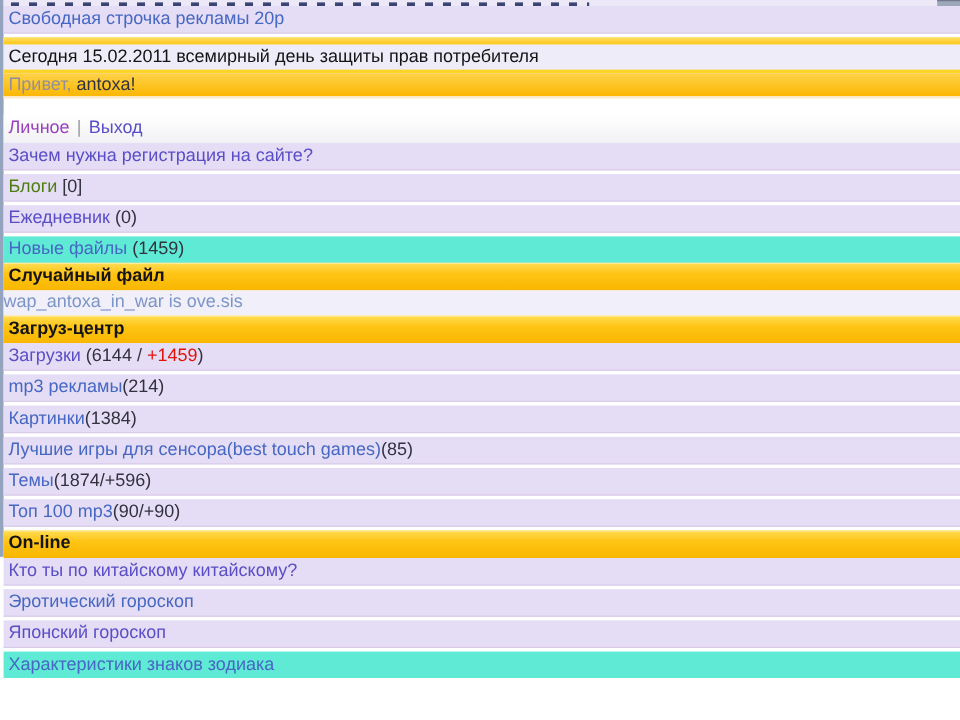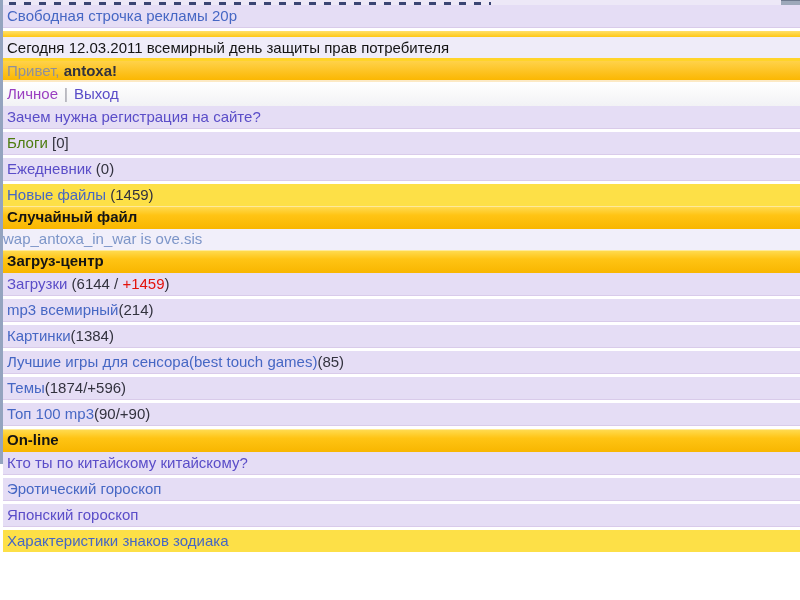--- a/index.html
+++ b/index.html
@@ -12,62 +12,62 @@
   .topcut .dashes{position:absolute;left:6px;bottom:0;height:3px;width:482px;
     background:repeating-linear-gradient(90deg,#3A4573 0 7px,transparent 7px 15px);}
   .topcut .corner{position:absolute;right:0;top:0;width:19px;height:5px;
     background:#9DA8BA;box-shadow:inset 0 1px 0 #6F7A8E;}
   
   .link,.marquee{cursor:pointer;}
   .link{height:26px;padding-left:4px;line-height:21px;}
   .link .inner{height:22px;border-bottom:1px solid #D9CBEA;}
   .link.bg-lav .inner{background:#E5DDF5;margin-left:-4px;padding-left:4px;}
   .link.bg-white{height:22px;}
-  .link.bg-white .inner{background:#fde047;border-bottom:none;margin-left:-4px;padding-left:4px;}
+  .link.bg-white .inner{background:#5eead4;border-bottom:none;margin-left:-4px;padding-left:4px;}
   
   .banner{height:30px;padding:6px 0 0 4px;line-height:21px;color:#141414;
     background:linear-gradient(#FFE06A,#FFC715) top/100% 6px no-repeat,
                linear-gradient(#FFD42A,#FFD42A) bottom/100% 3px no-repeat,#EFECF9;}
   
   .greeting{height:21px;line-height:19px;padding-left:4px;
     background:linear-gradient(#FFD24A,#FBB702);border-bottom:2px solid #FCE9C5;box-sizing:content-box;height:19px;}
   
-  .nav{height:24px;line-height:24px;padding-left:4px;background:linear-gradient(#FFFFFF,#F2F2F5);}
+  .nav{height:24px;line-height:24px;padding-left:4px;background:linear-gradient(#FFFFFF,#F2F2F5);margin-top:13px;}
   .pipe{color:#9A9AA4;margin:0 6px;}
   
   .header{height:23px;line-height:22px;padding-left:4px;font-weight:bold;color:#73096F;
     background:linear-gradient(#FFDD55 0,#FFC414 40%,#F8B600 100%);
     box-shadow:inset 0 1px 0 #FFEA9A;}
   
   .marquee{height:21px;line-height:20px;padding-left:0;background:#F1EFFA;}
   
   .c-blue{color:#4667C4;}
   .c-violet{color:#5A4DC8;}
   .c-purple{color:#9A3FC0;}
   .c-vpurple{color:#4d7c0f;text-align:center;}
   .c-steel{color:#7C95C8;}
   .c-dark{color:#32323E;}
   .c-red{color:#E3120B;}
   .c-gray{color:#90909A;}
   .c-black{color:#141414;}
-  .b{font-weight:bold;}
+  .b{font-weight:normal;}
 </style>
 </head>
 <body>
 
 <div class="page">
   <div class="row topcut">
     <div class="dashes"></div>
     <div class="corner"></div>
   </div>
   <div id="rows">
       <div class="row link bg-lav">
         <div class="inner"><span class="seg c-blue">Свободная строчка рекламы 20р</span></div>
       </div>
-      <div class="row banner"><span class="seg c-black">Сегодня 12.03.2011 всемирный день защиты прав потребителя</span></div>
+      <div class="row banner"><span class="seg c-black">Сегодня 15.02.2011 всемирный день защиты прав потребителя</span></div>
       <div class="row greeting"><span class="seg c-gray">Привет, </span><span class="seg c-dark b">antoxa</span><span class="seg c-dark b">!</span></div>
       <div class="row nav"><span class="seg c-purple">Личное</span><span class="pipe">|</span><span class="seg c-violet">Выход</span></div>
       <div class="row link bg-lav">
         <div class="inner"><span class="seg c-violet">Зачем нужна регистрация на сайте?</span></div>
       </div>
       <div class="row link bg-lav">
         <div class="inner"><span class="seg c-vpurple">Блоги</span><span class="seg c-dark"> [0]</span></div>
       </div>
       <div class="row link bg-lav">
         <div class="inner"><span class="seg c-violet">Ежедневник</span><span class="seg c-dark"> (0)</span></div>
@@ -75,21 +75,21 @@
       <div class="row link bg-white">
         <div class="inner"><span class="seg c-blue">Новые файлы</span><span class="seg c-dark"> (1459)</span></div>
       </div>
       <div class="row header"><span class="seg c-black">Случайный файл</span></div>
       <div class="row marquee"><span class="seg c-steel">wap_antoxa_in_war is ove.sis</span></div>
       <div class="row header"><span class="seg c-black">Загруз-центр</span></div>
       <div class="row link bg-lav">
         <div class="inner"><span class="seg c-violet">Загрузки</span><span class="seg c-dark"> (6144 / </span><span class="seg c-red">+1459</span><span class="seg c-dark">)</span></div>
       </div>
       <div class="row link bg-lav">
-        <div class="inner"><span class="seg c-blue">mp3 всемирный</span><span class="seg c-dark">(214)</span></div>
+        <div class="inner"><span class="seg c-blue">mp3 рекламы</span><span class="seg c-dark">(214)</span></div>
       </div>
       <div class="row link bg-lav">
         <div class="inner"><span class="seg c-blue">Картинки</span><span class="seg c-dark">(1384)</span></div>
       </div>
       <div class="row link bg-lav">
         <div class="inner"><span class="seg c-blue">Лучшие игры для сенсора(best touch games)</span><span class="seg c-dark">(85)</span></div>
       </div>
       <div class="row link bg-lav">
         <div class="inner"><span class="seg c-blue">Темы</span><span class="seg c-dark">(1874/+596)</span></div>
       </div>

